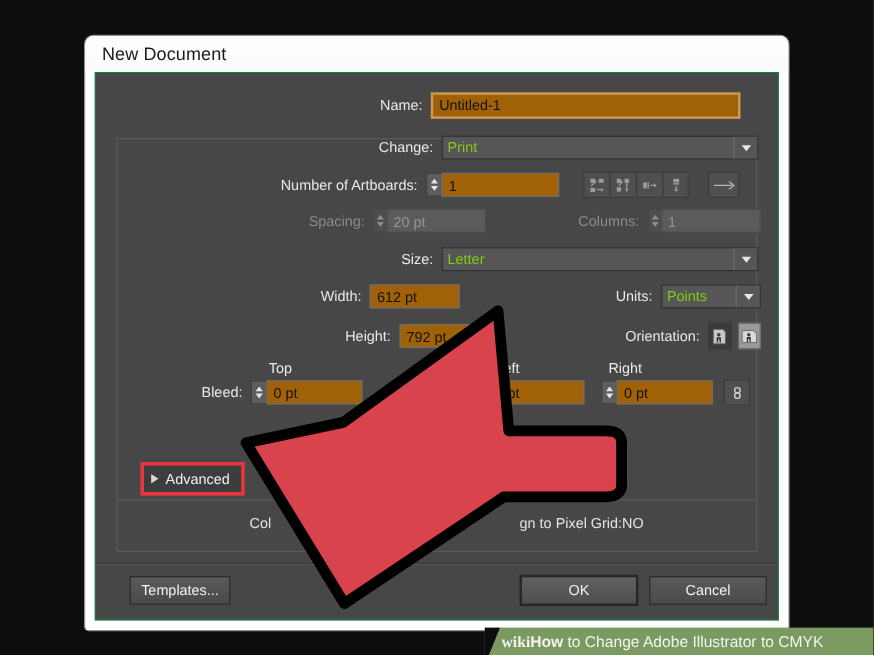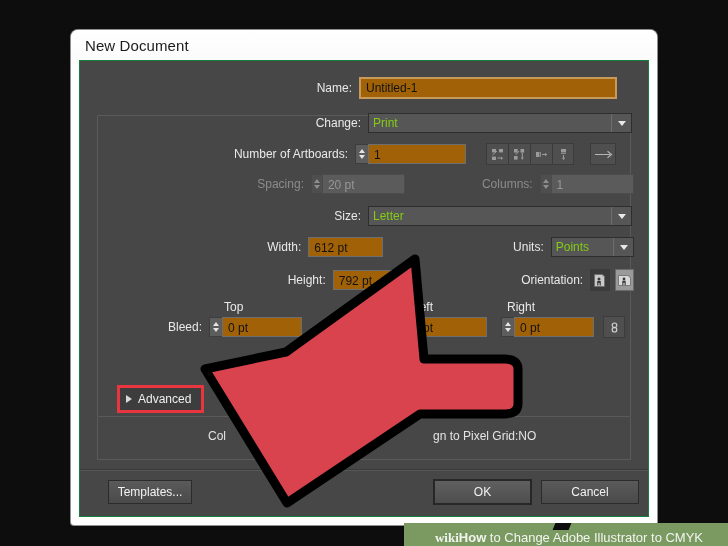--- a/index.html
+++ b/index.html
@@ -185,21 +185,20 @@
     position:absolute;left:0;right:0;top:408px;height:1px;
     background:#3a3a3a;border-bottom:1px solid #575757;
   }
 
   
   #watermark{
     position:absolute;left:404px;top:523px;width:324px;height:23px;
     background:#7a9a62;
     display:flex;align-items:center;
     overflow:hidden;
-    flex-direction:column;
   }
   #watermark .notch{
     width:16px;height:100%;
     background:#0d0d0d;
     transform:skewX(-22deg);
     margin-left:-8px;
   }
   #watermark .wtext{
     color:#f2f4ee;font-size:13px;margin-left:6px;white-space:nowrap;
   }

